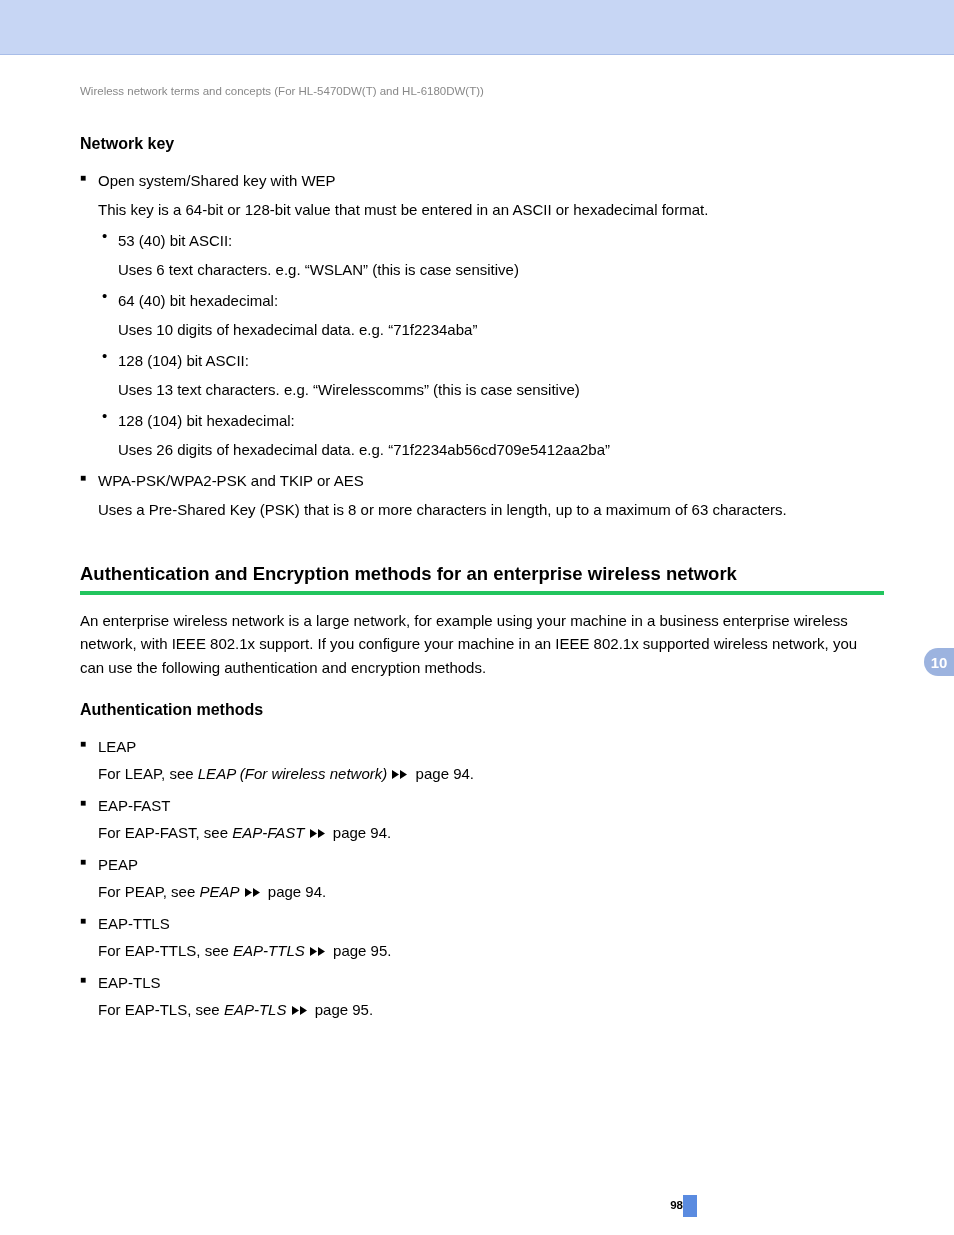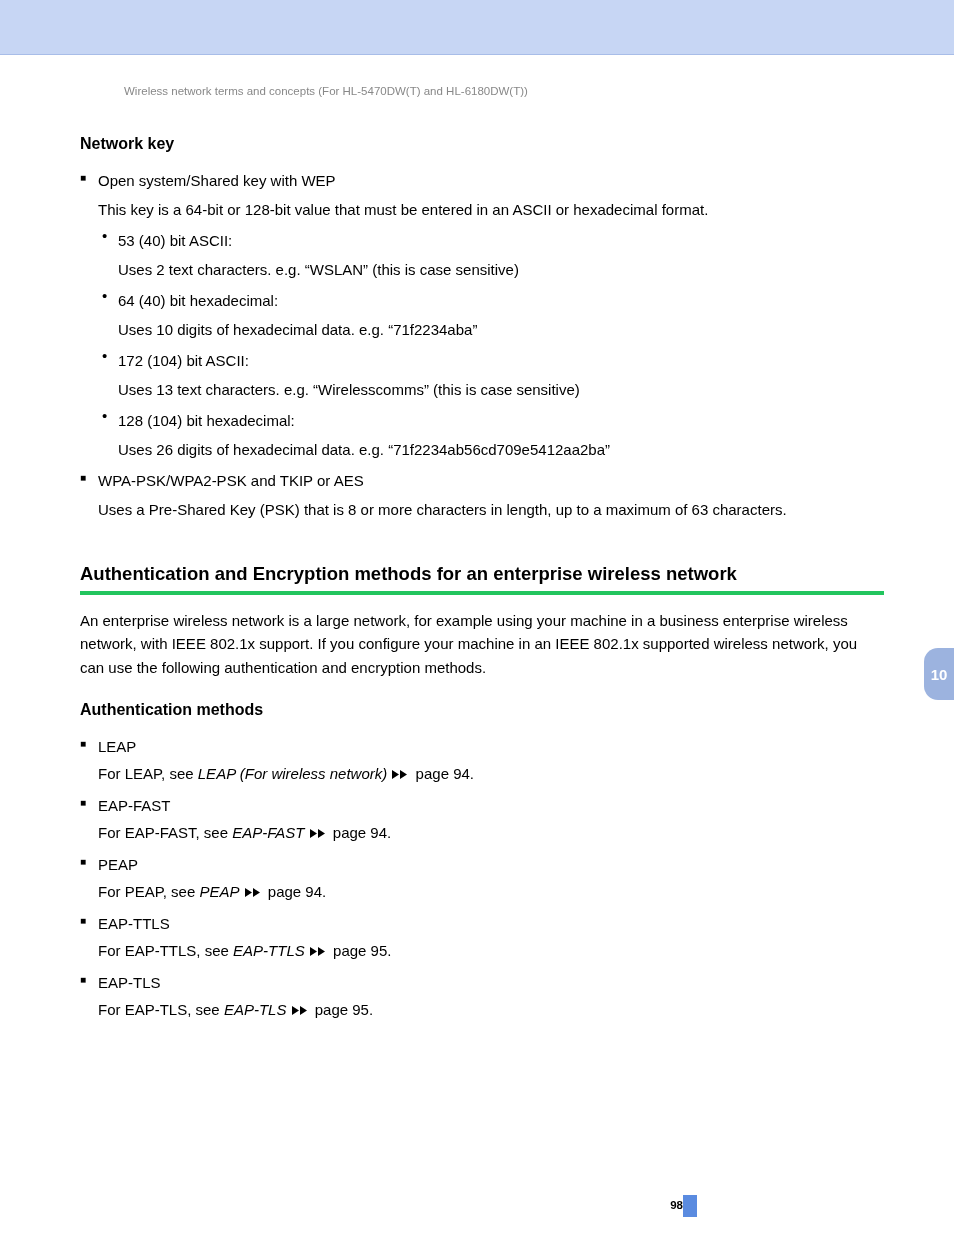--- a/index.html
+++ b/index.html
@@ -1,37 +1,37 @@
 <!DOCTYPE html>
 <html><head>
 <meta charset="utf-8">
 <style>
   * { box-sizing: border-box; margin: 0; padding: 0; }
   html, body { width: 954px; height: 1235px; background: #fff; font-family: Arial, Helvetica, sans-serif; color: #000; }
   .top-band { height: 55px; background: #c7d6f4; border-bottom: 1px solid #a8bde8; }
   .page { padding: 30px 70px 0 80px; position: relative; }
-  .breadcrumb { font-size: 11.5px; color: #888; margin-bottom: 38px; margin-left: 44px; }
+  .breadcrumb { font-size: 11.5px; color: #888; margin-bottom: 38px; }
   .h3 { font-size: 16px; font-weight: bold; margin-bottom: 14px; }
   .h2 { font-size: 18.5px; font-weight: bold; margin: 40px 0 4px 0; border-bottom: 4px solid #22c55e; padding-bottom: 6px; }
   .para { font-size: 15px; line-height: 1.55; margin: 14px 0 22px 0; }
   ul.sq { list-style: none; padding: 0; }
   ul.sq > li { position: relative; padding-left: 18px; margin-bottom: 4px; }
   ul.sq > li::before { content: "■"; font-size: 10px; position: absolute; left: 0; top: 5px; color: #000; }
   ul.sq > li > .label { font-size: 15px; line-height: 1.8; }
   ul.sq > li > .desc { font-size: 15px; line-height: 1.8; padding-left: 0; margin-top: 2px; margin-bottom: 4px; }
   ul.dot { list-style: none; padding: 0; margin-left: 0; }
   ul.dot > li { position: relative; padding-left: 20px; margin-bottom: 4px; }
   ul.dot > li::before { content: "•"; font-size: 15px; position: absolute; left: 4px; top: 0; }
   ul.dot > li .dlabel { font-size: 15px; line-height: 1.8; }
   ul.dot > li .ddesc { font-size: 15px; line-height: 1.8; margin-top: 2px; }
   .ref-line { font-size: 15px; line-height: 1.8; }
   .ref-link { font-style: italic; }
   .arrows { display: inline-block; font-style: normal; vertical-align: -1px; }
   .arrows svg { display: inline-block; }
-  .page-tab { position: absolute; right: 0; top: 648px; width: 30px; height: 52px; background: #9cb3df; color: #fff; font-size: 15px; font-weight: bold; border-radius: 14px 0 0 14px; display: flex; align-items: center; justify-content: center; }
+  .page-tab { position: absolute; right: 0; top: 648px; width: 30px; height: 28px; background: #9cb3df; color: #fff; font-size: 15px; font-weight: bold; border-radius: 14px 0 0 14px; display: flex; align-items: center; justify-content: center; }
   .page-num { position: absolute; right: 74px; bottom: 24px; font-size: 11.5px; font-weight: bold; }
   .page-num-bar { position: absolute; right: 60px; bottom: 18px; width: 14px; height: 22px; background: #5a8be0; }
   .footer-area { position: absolute; bottom: 0; left: 0; width: 757px; height: 60px; }
   .outer { position: relative; width: 954px; height: 1235px; }
 </style>
 </head>
 <body>
 <div class="outer">
 
 <div class="top-band"></div>
@@ -42,28 +42,28 @@
 
   <div class="h3">Network key</div>
 
   <ul class="sq">
     <li>
       <div class="label">Open system/Shared key with WEP</div>
       <div class="desc">This key is a 64-bit or 128-bit value that must be entered in an ASCII or hexadecimal format.</div>
       <ul class="dot">
         <li>
           <div class="dlabel">53 (40) bit ASCII:</div>
-          <div class="ddesc">Uses 2 text characters. e.g. “WSLAN” (this is case sensitive)</div>
+          <div class="ddesc">Uses 6 text characters. e.g. “WSLAN” (this is case sensitive)</div>
         </li>
         <li>
           <div class="dlabel">64 (40) bit hexadecimal:</div>
           <div class="ddesc">Uses 10 digits of hexadecimal data. e.g. “71f2234aba”</div>
         </li>
         <li>
-          <div class="dlabel">172 (104) bit ASCII:</div>
+          <div class="dlabel">128 (104) bit ASCII:</div>
           <div class="ddesc">Uses 13 text characters. e.g. “Wirelesscomms” (this is case sensitive)</div>
         </li>
         <li>
           <div class="dlabel">128 (104) bit hexadecimal:</div>
           <div class="ddesc">Uses 26 digits of hexadecimal data. e.g. “71f2234ab56cd709e5412aa2ba”</div>
         </li>
       </ul>
     </li>
     <li>
       <div class="label">WPA-PSK/WPA2-PSK and TKIP or AES</div>

